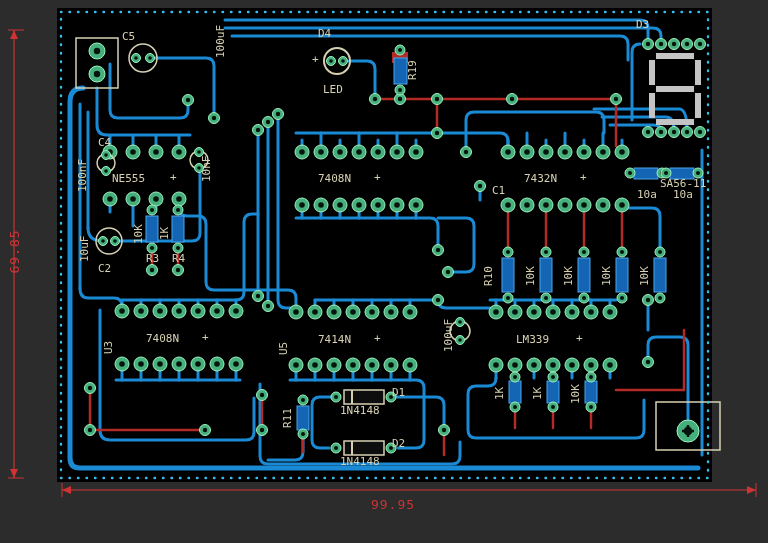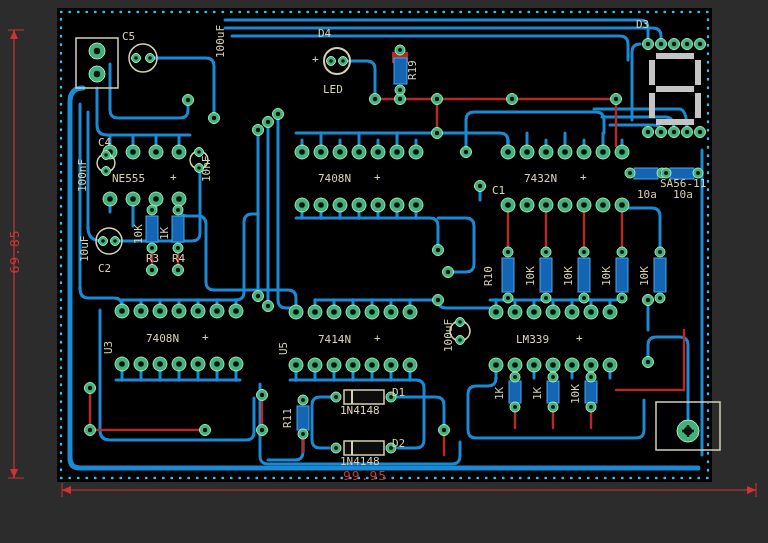--- a/index.html
+++ b/index.html
@@ -1,21 +1,21 @@
 <!DOCTYPE html>
 <html><head>
 <meta charset="utf-8">
 <style>
   html,body{margin:0;padding:0;background:#2c2c2c;}
   .screen{position:relative;width:768px;height:543px;background:#2c2c2c;overflow:hidden;
           font-family:"DejaVu Sans Mono","Liberation Mono",monospace;}
   svg{position:absolute;left:0;top:0;}
   .dim-label{position:absolute;color:#cf3333;font-size:13px;letter-spacing:1px;}
   .dim-v{left:-16px;top:244px;width:60px;text-align:center;transform:rotate(-90deg);}
-  .dim-h{left:343px;top:468px;width:100px;text-align:left;}
+  .dim-h{left:343px;top:497px;width:100px;text-align:center;}
 </style>
 </head>
 <body>
 
 <div class="screen">
   <svg id="pcb-svg" width="768" height="543" viewBox="0 0 768 543">
       <rect x="57" y="8" width="655" height="474" fill="#000000"></rect>
       <path d="M83 88 Q70 88 70 102 L70 458 Q70 468 80 468 L698 468" fill="none" stroke="#1b8ad4" stroke-width="5" stroke-linecap="round" stroke-linejoin="round"></path>
       <path d="M97 88 L97 125 Q97 135 107 135 L190 135" fill="none" stroke="#1b8ad4" stroke-width="3" stroke-linecap="round" stroke-linejoin="round"></path>
       <path d="M110 64 L110 110 Q110 118 118 118 L180 118 Q188 118 188 110 L188 100" fill="none" stroke="#1b8ad4" stroke-width="3" stroke-linecap="round" stroke-linejoin="round"></path>

